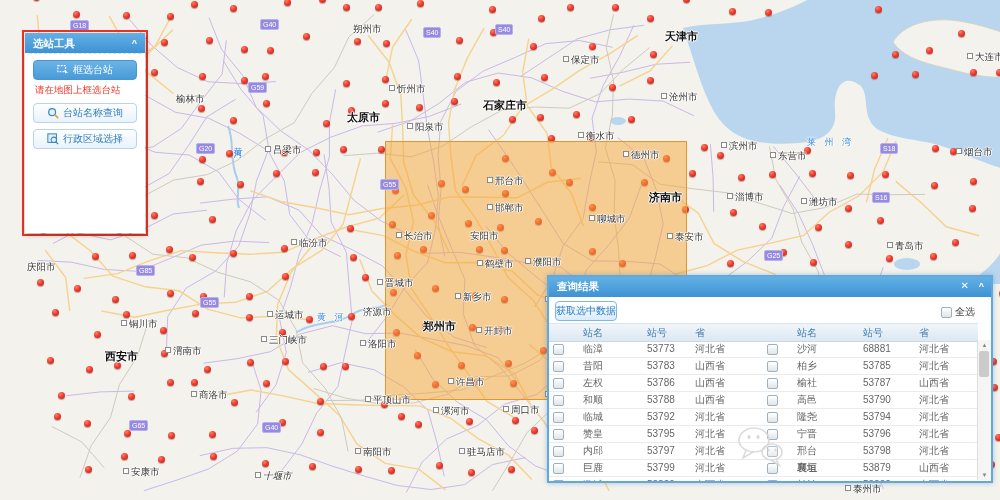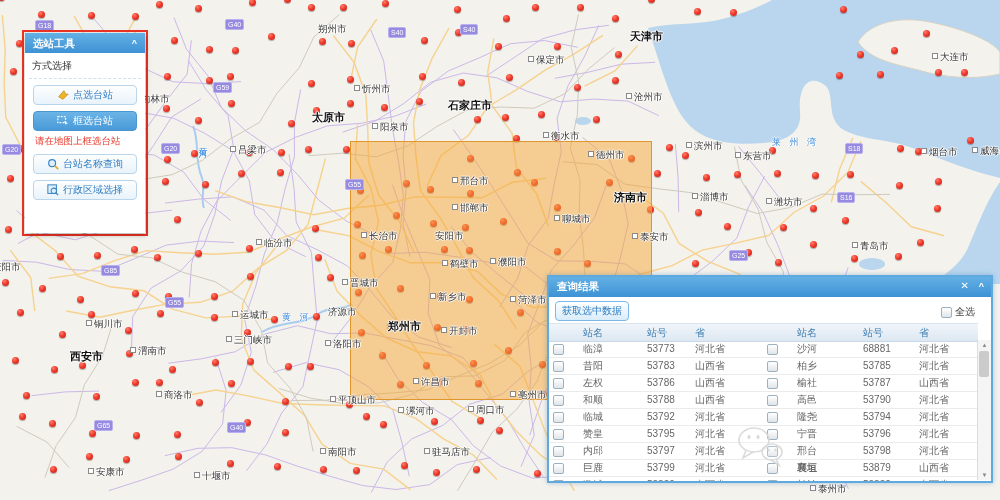--- a/index.html
+++ b/index.html
@@ -1,20 +1,20 @@
 <!DOCTYPE html>
 <html><head>
 <meta charset="utf-8">
 <style>
   html,body{margin:0;padding:0;}
   .screen{position:relative;width:1000px;height:500px;overflow:hidden;
     font-family:"Liberation Sans","DejaVu Sans",sans-serif;background:#f4f2ec;}
 
   
-  .map{position:absolute;inset:0;background:#f4f2ec;}
+  .map{position:absolute;inset:0;background:#f4f2ec;margin-left:35px;}
   .map svg{position:absolute;left:0;top:0;}
   .dot{position:absolute;width:7px;height:7px;border-radius:50%;
     background:radial-gradient(circle at 35% 30%,#ff7d6a 0%,#ef3b2d 45%,#b81a10 100%);
     box-shadow:0 1px 1px rgba(0,0,0,.3);z-index:2;}
   .sel-rect{position:absolute;background:rgba(245,166,53,.5);border:1px solid #e0962c;z-index:3;}
   .city-label{position:absolute;z-index:4;font-size:9.5px;color:#333;white-space:nowrap;
     text-shadow:-1px 0 0 #fff,1px 0 0 #fff,0 -1px 0 #fff,0 1px 0 #fff;}
   .city-label.major{font-size:11px;font-weight:bold;color:#111;}
   .city-marker{display:inline-block;width:4px;height:4px;border:1px solid #8a8a8a;background:#fff;
     margin-right:2px;vertical-align:1px;}
@@ -46,21 +46,21 @@
   .tool-hint{color:#e8392b;font-size:9.5px;margin:4px 0 0 10px;}
 
   
   .results{position:absolute;left:547px;top:275px;width:442px;height:204px;z-index:12;
     border:2px solid #5ea9dd;background:#fff;box-shadow:0 0 5px rgba(60,120,180,.4);}
   .res-head{height:20px;background:linear-gradient(#62b0e4,#3e92d4);position:relative;}
   .res-title{position:absolute;left:8px;top:3px;color:#fff;font-size:10.5px;font-weight:bold;}
   .res-close{position:absolute;right:22px;top:3px;color:#fff;font-size:10px;font-weight:bold;cursor:pointer;}
   .res-chev{position:absolute;right:7px;top:4px;color:#fff;font-size:9px;font-weight:bold;cursor:pointer;}
   .res-body{position:relative;height:184px;overflow:hidden;}
-  .get-btn{position:absolute;left:6px;top:4px;padding:2px 6px;font-size:10px;color:#2d7dc2;
+  .get-btn{position:absolute;left:6px;top:4px;padding:2px 0;font-size:10px;color:#2d7dc2;
     background:linear-gradient(#ffffff,#d9ecfb);border:1px solid #7db8e8;border-radius:4px;cursor:pointer;text-align:center;}
   .select-all{position:absolute;right:16px;top:8px;font-size:10px;color:#444;display:flex;align-items:center;gap:3px;}
   .cb{display:inline-block;width:9px;height:9px;border:1px solid #9db0bd;border-radius:2px;
     background:linear-gradient(#fff,#dfe5ea);cursor:pointer;}
   .t-head,.t-row{position:relative;display:flex;font-size:10px;}
   .t-head{position:absolute;left:0;top:26px;height:17px;line-height:17px;width:429px;
     background:linear-gradient(#f0f5fa,#dde8f2);color:#3c7cb0;border-bottom:1px solid #c8d8e6;border-top:1px solid #d8e4ee;}
   .t-rows{position:absolute;left:0;top:44px;width:429px;}
   .t-row{height:16px;line-height:16px;border-bottom:1px solid #ebebeb;color:#666;}
   .t-cell{display:flex;align-items:center;padding-left:4px;box-sizing:border-box;overflow:hidden;}
@@ -488,41 +488,41 @@
         <span class="city-label" style="left: 554px; top: 213px;"><i class="city-marker"></i>聊城市</span>
         <span class="city-label" style="left: 452px; top: 202px;"><i class="city-marker"></i>邯郸市</span>
         <span class="city-label" style="left: 361px; top: 230px;"><i class="city-marker"></i>长治市</span>
         <span class="city-label" style="left: 435px; top: 230px;">安阳市</span>
         <span class="city-label" style="left: 256px; top: 237px;"><i class="city-marker"></i>临汾市</span>
         <span class="city-label" style="left: 632px; top: 231px;"><i class="city-marker"></i>泰安市</span>
         <span class="city-label" style="left: 852px; top: 240px;"><i class="city-marker"></i>青岛市</span>
         <span class="city-label" style="left: 442px; top: 258px;"><i class="city-marker"></i>鹤壁市</span>
         <span class="city-label" style="left: 490px; top: 256px;"><i class="city-marker"></i>濮阳市</span>
         <span class="city-label" style="left: 342px; top: 277px;"><i class="city-marker"></i>晋城市</span>
-        <span class="city-label" style="left: 430px; top: 291px;"><i class="city-marker"></i>新乡市</span>
+        <span class="city-label" style="left: 420px; top: 291px;"><i class="city-marker"></i>新乡市</span>
         <span class="city-label" style="left: 510px; top: 294px;"><i class="city-marker"></i>菏泽市</span>
         <span class="city-label" style="left: 328px; top: 306px;">济源市</span>
         <span class="city-label major" style="left: 388px; top: 319px;">郑州市</span>
         <span class="city-label" style="left: 441px; top: 325px;"><i class="city-marker"></i>开封市</span>
         <span class="city-label" style="left: 232px; top: 309px;"><i class="city-marker"></i>运城市</span>
         <span class="city-label" style="left: 226px; top: 334px;"><i class="city-marker"></i>三门峡市</span>
         <span class="city-label" style="left: 325px; top: 338px;"><i class="city-marker"></i>洛阳市</span>
         <span class="city-label" style="left: 86px; top: 318px;"><i class="city-marker"></i>铜川市</span>
         <span class="city-label major" style="left: 70px; top: 349px;">西安市</span>
         <span class="city-label" style="left: 130px; top: 345px;"><i class="city-marker"></i>渭南市</span>
         <span class="city-label" style="left: 156px; top: 389px;"><i class="city-marker"></i>商洛市</span>
         <span class="city-label" style="left: 413px; top: 376px;"><i class="city-marker"></i>许昌市</span>
         <span class="city-label" style="left: 330px; top: 394px;"><i class="city-marker"></i>平顶山市</span>
         <span class="city-label" style="left: 510px; top: 389px;"><i class="city-marker"></i>亳州市</span>
         <span class="city-label" style="left: 398px; top: 405px;"><i class="city-marker"></i>漯河市</span>
         <span class="city-label" style="left: 468px; top: 404px;"><i class="city-marker"></i>周口市</span>
         <span class="city-label" style="left: 320px; top: 446px;"><i class="city-marker"></i>南阳市</span>
         <span class="city-label" style="left: 424px; top: 446px;"><i class="city-marker"></i>驻马店市</span>
         <span class="city-label" style="left: 88px; top: 466px;"><i class="city-marker"></i>安康市</span>
-        <span class="city-label" style="left: 194px; top: 470px;"><i class="city-marker"></i>十堰市</span>
+        <span class="city-label" style="left: 220px; top: 470px; font-style: italic;"><i class="city-marker"></i>十堰市</span>
         <span class="city-label" style="left: 810px; top: 483px;"><i class="city-marker"></i>泰州市</span>
         <span class="city-label" style="left: -8px; top: 261px;">庆阳市</span>
         <span class="water-label vert" style="left: 196px; top: 140px;">黄河</span>
         <span class="water-label" style="left: 282px; top: 311px;">黄 河</span>
         <span class="water-label" style="left: 772px; top: 136px;">莱 州 湾</span>
         <span class="road-badge" style="left: 35px; top: 20px;">G18</span>
         <span class="road-badge" style="left: 225px; top: 19px;">G40</span>
         <span class="road-badge" style="left: 388px; top: 27px;">S40</span>
         <span class="road-badge" style="left: 460px; top: 24px;">S40</span>
         <span class="road-badge" style="left: 2px; top: 144px;">G20</span>
@@ -539,28 +539,21 @@
       </div>
   </div>
 
 
   <div class="tool-annot">
     <div class="tool-panel">
       <div class="tool-head">
         <span>选站工具</span>
         <span class="chev">^</span>
       </div>
-      <div class="tool-section">方式选择</div>
       <div class="tool-divider"></div>
-      <div class="tbtn">
-        <svg width="12" height="12" viewBox="0 0 14 14">
-          <path d="M2,9 L8,2 L10,6 L13,6 L7,12 Z" fill="#f0b429" stroke="#c98f1b" stroke-width="1"></path>
-        </svg>
-        <span>点选台站</span>
-      </div>
       <div class="tbtn selected">
         <svg width="12" height="12" viewBox="0 0 14 14">
           <rect x="1" y="2" width="9" height="7" fill="none" stroke="#ffffff" stroke-width="1.4" stroke-dasharray="2,1.5"></rect>
           <path d="M8,7 L13,10 L10,10.5 L11,13.5 Z" fill="#ffffff"></path>
         </svg>
         <span>框选台站</span>
       </div>
       <div class="tool-hint">请在地图上框选台站</div>
       <div class="tbtn">
         <svg width="12" height="12" viewBox="0 0 14 14">

